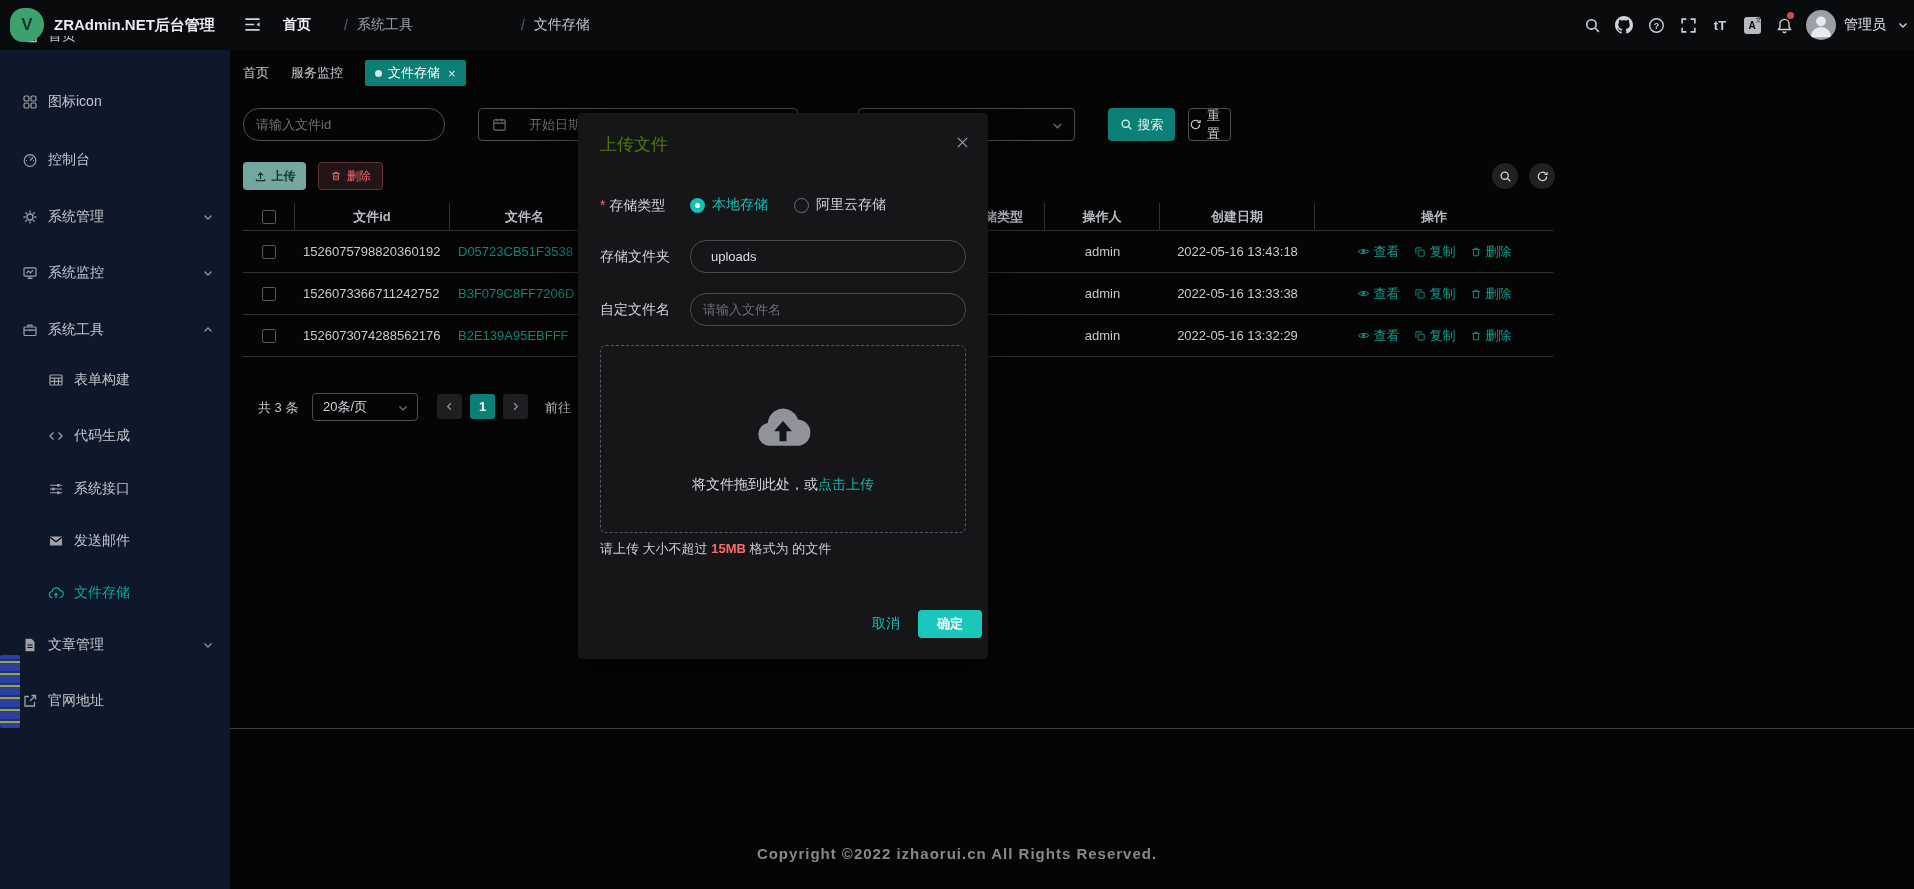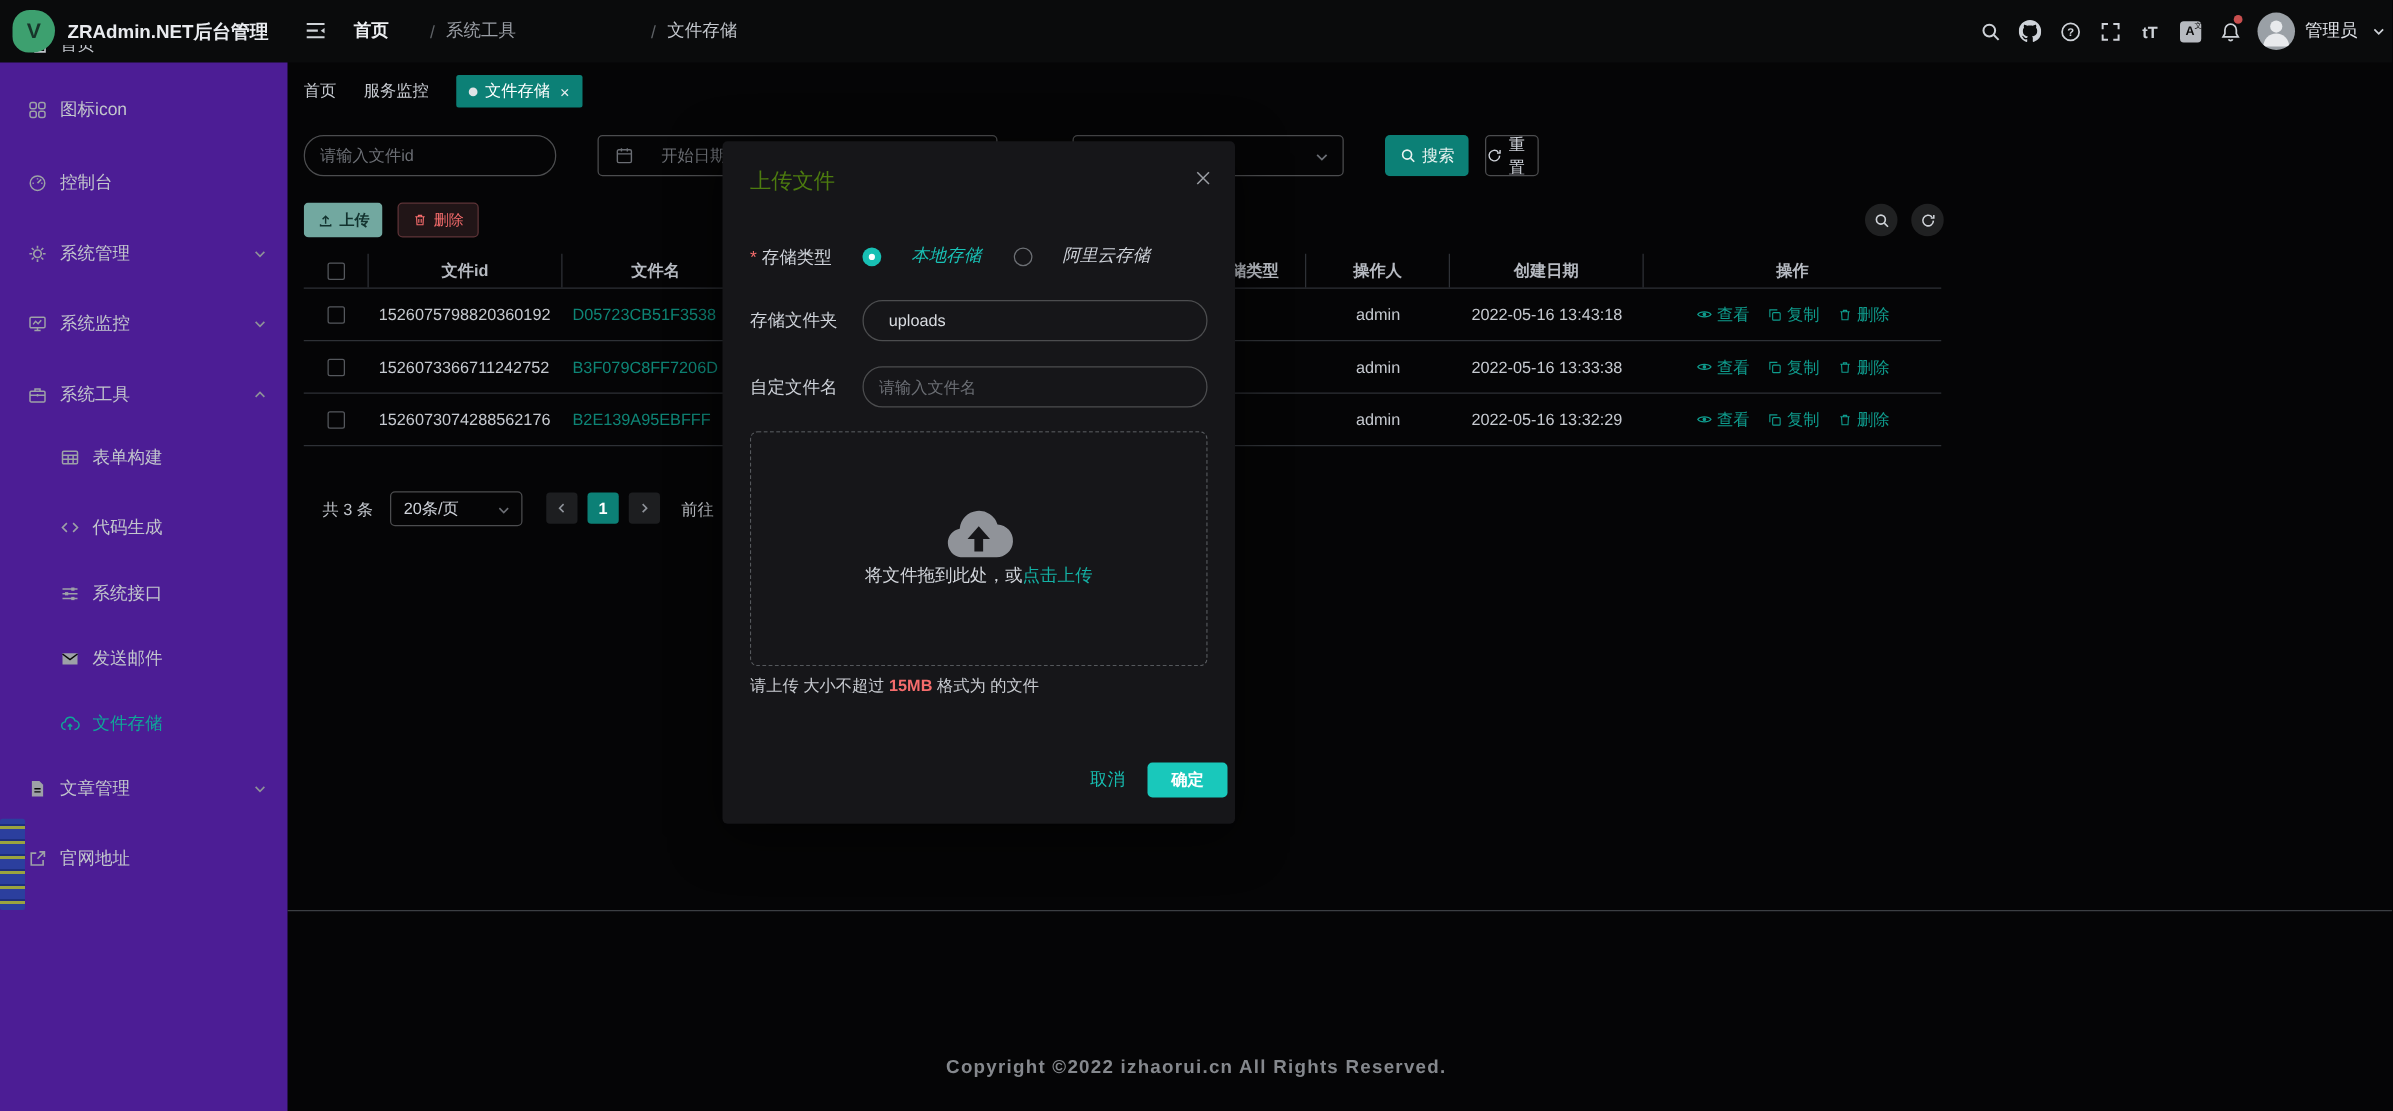--- a/index.html
+++ b/index.html
@@ -23,21 +23,21 @@
   .hicons{position:absolute;right:0;top:0;height:50px;display:flex;align-items:center;color:#ced2d8;}
   .hic{width:32px;height:50px;display:flex;align-items:center;justify-content:center;position:relative;cursor:pointer;}
   .reddot{position:absolute;top:12px;right:6px;width:7px;height:7px;border-radius:50%;background:#c94f4f;}
   .avatar{width:30px;height:30px;border-radius:50%;background:#9aa0a6;overflow:hidden;margin:0 8px 0 6px;}
   .uname{font-size:14px;color:#e2e5ea;margin-right:6px;}
   .transbox{width:17px;height:17px;border-radius:3px;background:#b7bac0;color:#0b0b0c;font-size:10px;font-weight:bold;display:flex;align-items:center;justify-content:center;position:relative;}
   .transbox small{position:absolute;top:-1px;right:-1px;font-size:6px;font-weight:normal;}
   .ticon{font-size:13px;font-weight:bold;letter-spacing:0;color:#ced2d8;}
 
   
-  .sidebar{position:absolute;left:0;top:36px;bottom:0;width:230px;background:#4c1d95;z-index:10;}
+  .sidebar{position:absolute;left:0;top:50px;bottom:0;width:230px;background:#0f172a;z-index:10;}
   .sitem{position:absolute;left:0;right:0;height:40px;display:flex;align-items:center;gap:10px;padding-left:22px;font-size:14px;color:#c2c6cc;cursor:pointer;}
   .sitem .i{color:#9da1a7;}
   .sub{padding-left:48px;}
   .sitem.active{color:#0fa798;}
   .sitem.active .i{color:#0fa798;}
   .chev{position:absolute;right:16px;color:#8e9298;}
   .bluestrip{position:absolute;left:0;top:655px;width:20px;height:73px;z-index:12;background:repeating-linear-gradient(180deg,#2b3f9e 0 4px,#1d2f7e 4px 6px,#9aa43f 6px 8px,#2b3f9e 8px 12px);border-radius:2px;}
 
   
   .tabsrow{position:absolute;left:243px;top:60px;height:26px;display:flex;align-items:center;gap:22px;}
@@ -91,29 +91,29 @@
   .copyright{position:absolute;left:0;right:0;top:845px;text-align:center;font-size:15px;font-weight:bold;letter-spacing:1px;color:#85888d;}
 
   
   .overlay{position:absolute;inset:0;z-index:50;}
   .modal{position:absolute;left:578px;top:113px;width:410px;height:546px;background:#161619;border-radius:4px;box-shadow:0 10px 40px rgba(0,0,0,.6);}
   .m-title{position:absolute;left:22px;top:20px;font-size:17px;color:#4d7c0f;}
   .m-close{position:absolute;right:18px;top:22px;color:#9a9da3;cursor:pointer;}
   .m-label{position:absolute;left:22px;font-size:14px;color:#ced2d9;}
   .req::before{content:"* ";color:#f56c6c;}
   .radio-row{position:absolute;left:112px;top:84px;display:flex;align-items:center;gap:26px;height:16px;}
-  .radio{display:flex;align-items:center;gap:24px;font-size:14px;cursor:pointer;font-style:italic;}
+  .radio{display:flex;align-items:center;gap:7px;font-size:14px;cursor:pointer;}
   .rdot{width:15px;height:15px;border-radius:50%;background:#18c0b4;position:relative;}
   .rdot::after{content:"";position:absolute;left:5px;top:5px;width:5px;height:5px;border-radius:50%;background:#fff;}
   .rring{width:15px;height:15px;border-radius:50%;border:1px solid #6d7075;}
   .radio.sel{color:#19c2b6;}
   .radio.unsel{color:#cfd3da;}
   .m-input{position:absolute;left:112px;width:276px;height:33px;}
   .dropzone{position:absolute;left:22px;right:22px;top:232px;height:188px;border:1px dashed #55585c;border-radius:6px;display:flex;flex-direction:column;align-items:center;padding-top:56px;cursor:pointer;}
-  .dz-text{font-size:14px;color:#d3d6dc;}
+  .dz-text{margin-top:24px;font-size:14px;color:#d3d6dc;}
   .dz-link{color:#14b0a4;cursor:pointer;}
   .m-tip{position:absolute;left:22px;top:427px;font-size:13px;color:#c9ccd2;}
   .m-tip b{color:#f56c6c;}
   .m-cancel{position:absolute;left:286px;top:497px;width:44px;height:28px;display:flex;align-items:center;justify-content:center;color:#17bcb0;font-size:14px;cursor:pointer;}
   .m-ok{position:absolute;left:340px;top:497px;width:64px;height:28px;background:#19c8bb;border-radius:4px;display:flex;align-items:center;justify-content:center;color:#fff;font-size:13px;font-weight:bold;cursor:pointer;}
 </style>
 </head>
 <body>
 
 <div class="page">

